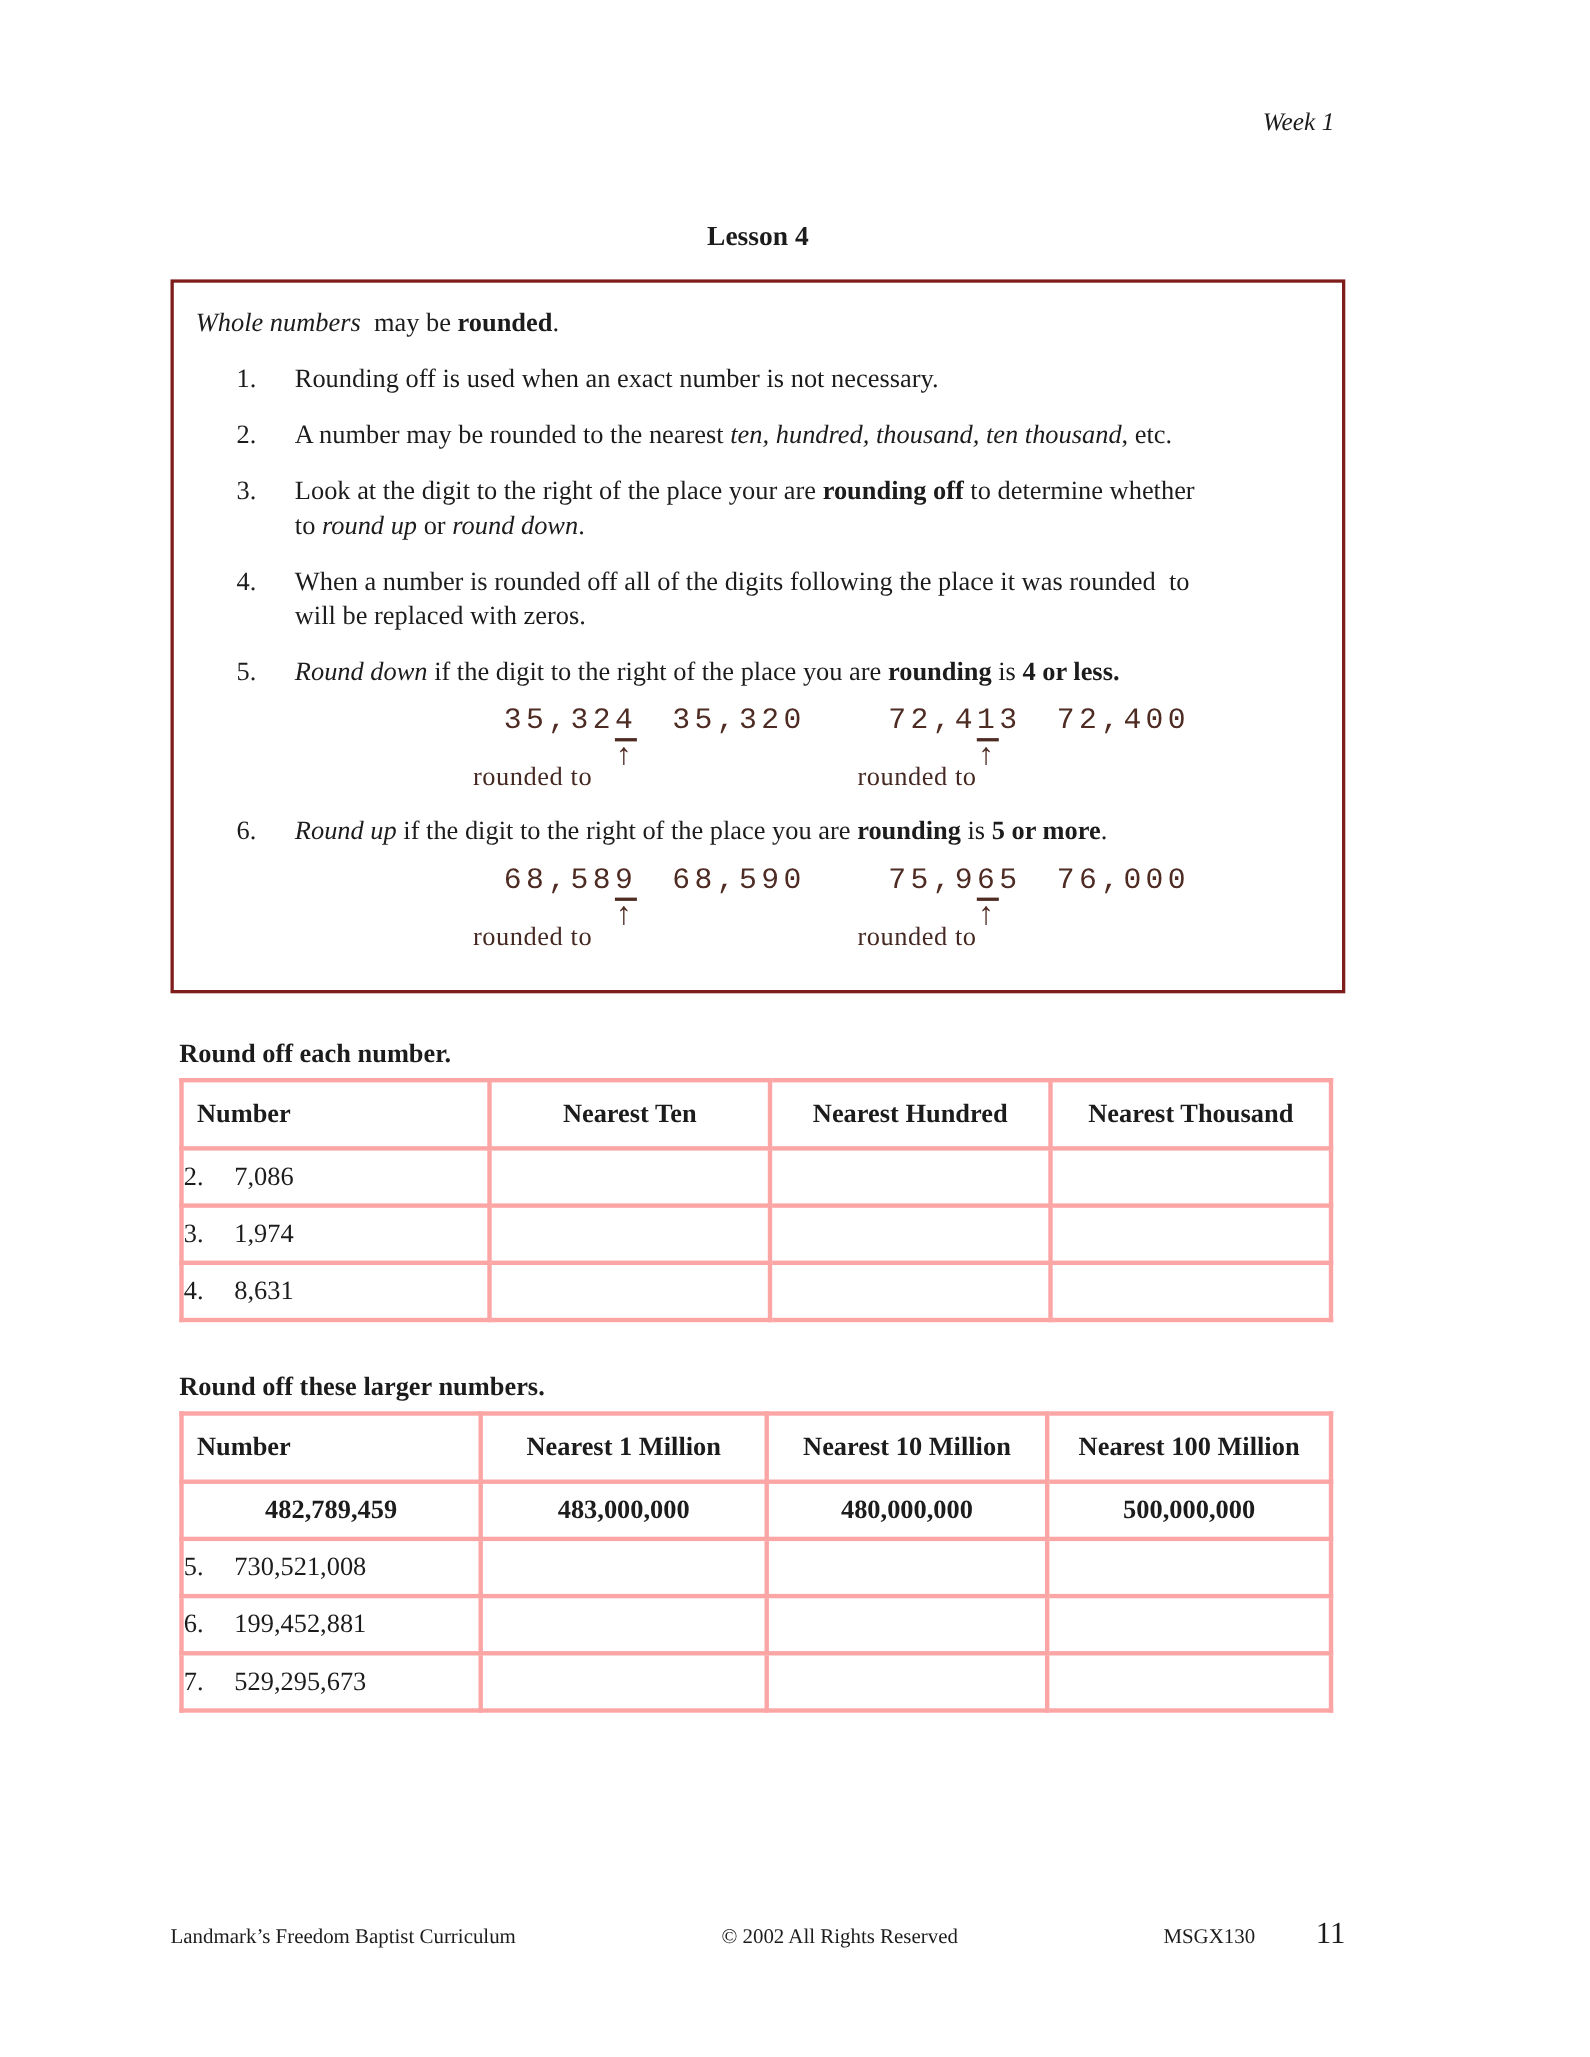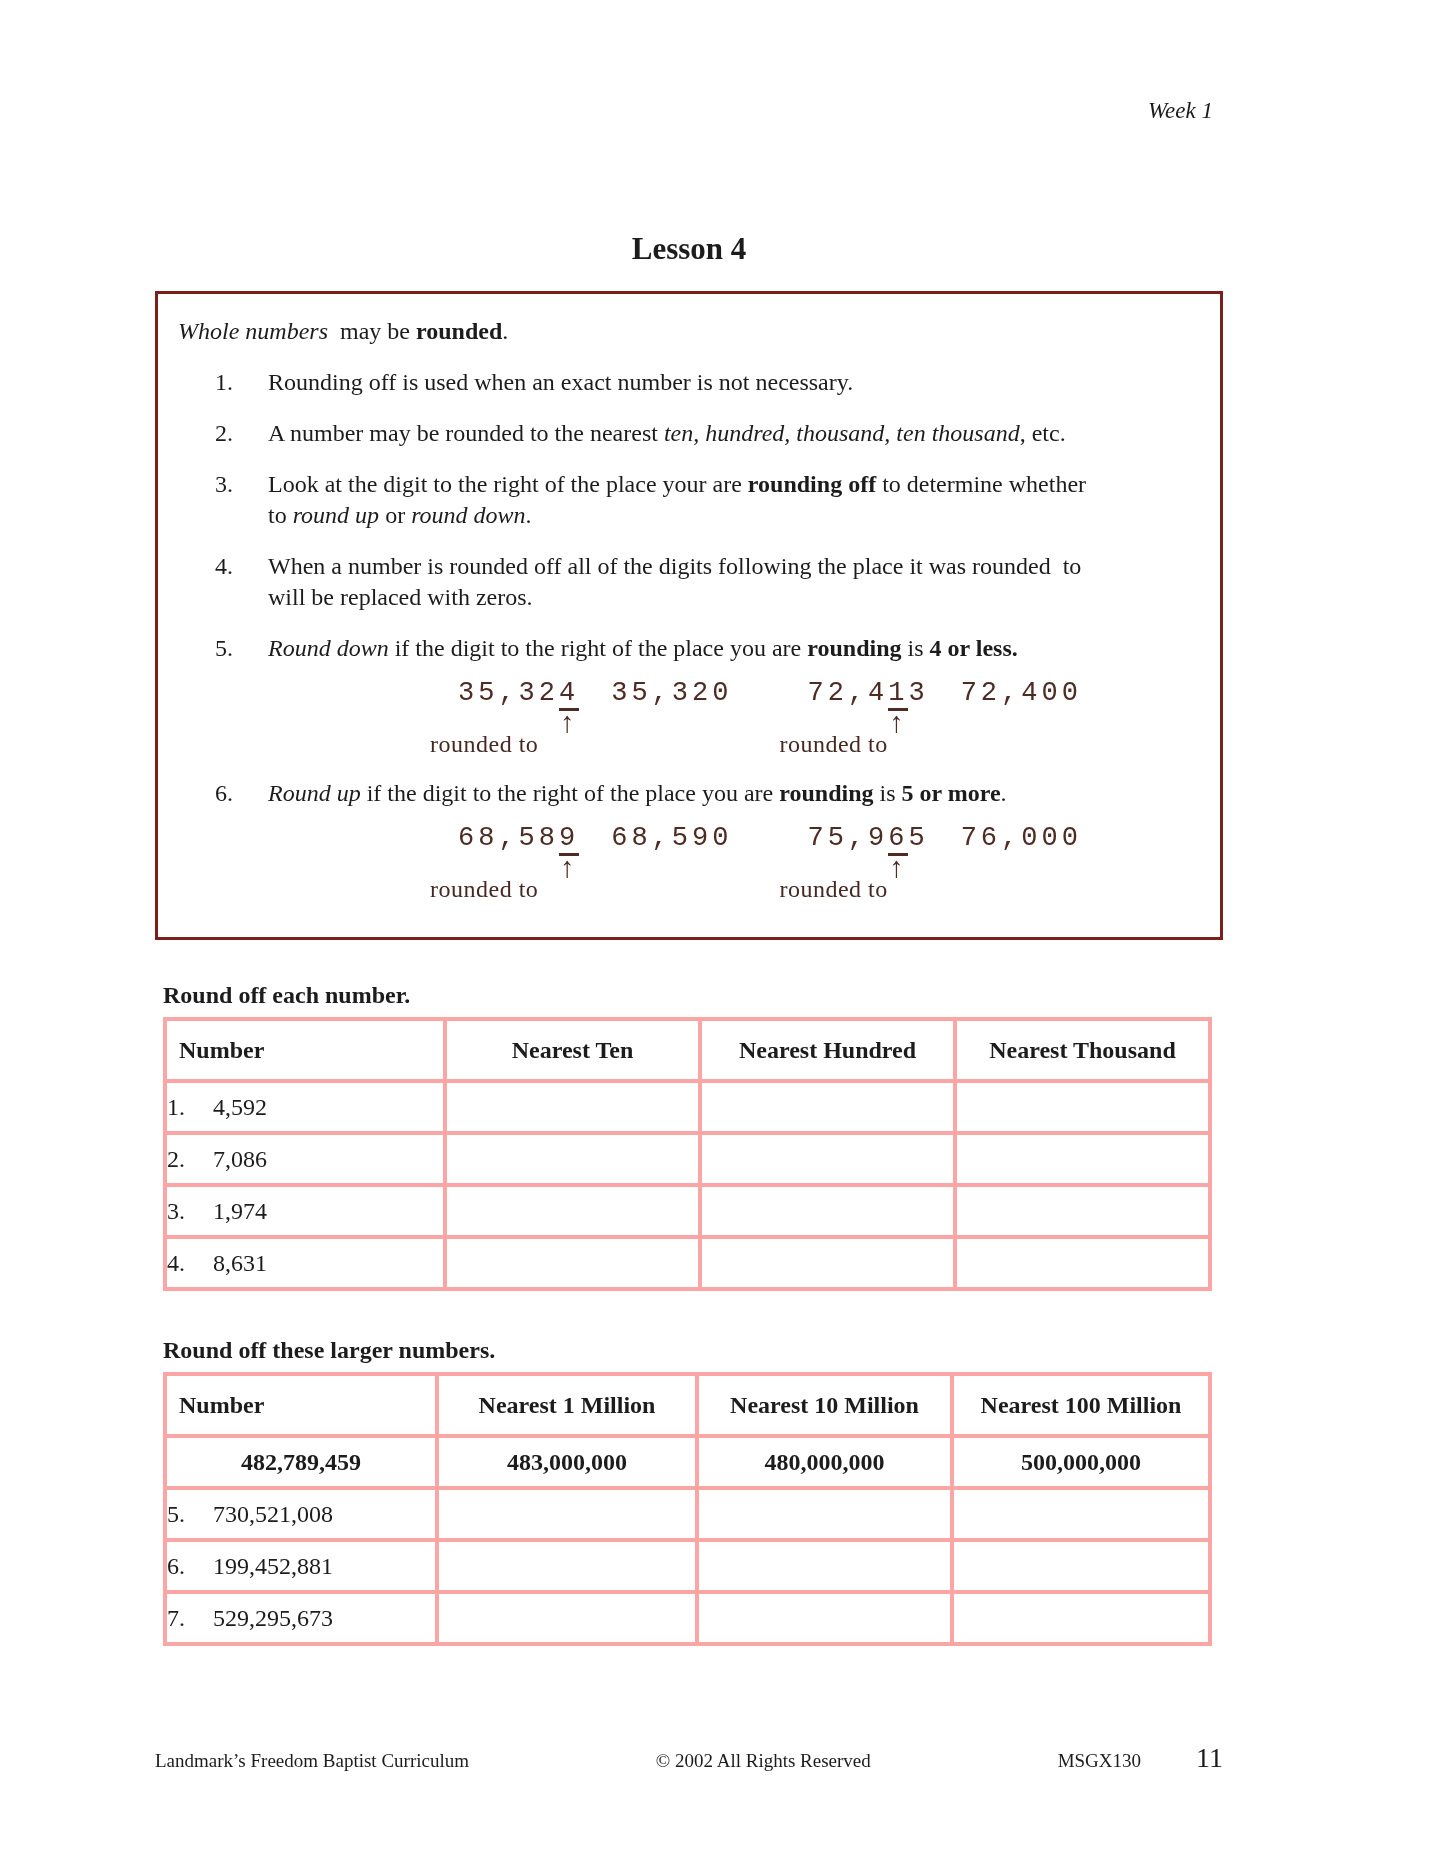--- a/index.html
+++ b/index.html
@@ -13,24 +13,24 @@
   .content{padding:0 222px 0 155px;}
 
   .week{
     padding-top:98px;
     text-align:right;
     font-style:italic;
     font-size:23px;
     padding-right:10px;
   }
   .lesson{
-    margin-top:107px;
+    margin-top:78px;
     text-align:center;
     font-weight:700;
-    font-size:31px;
+    font-size:25px;
   }
 
   .rules-box{
     margin-top:24px;
     border:3px solid #7f1d1d;
     padding:22px 12px 26px 20px;
   }
   .intro{font-size:24px;line-height:31px;white-space:pre-wrap;}
   .rule-item{display:flex;margin-top:20px;font-size:24px;line-height:31px;}
   .rule-num{width:53px;margin-left:37px;flex:0 0 auto;}
@@ -192,26 +192,20 @@
   <thead>
         <tr>
           <th class="col-num">Number</th>
           <th>Nearest Ten</th>
           <th>Nearest Hundred</th>
           <th>Nearest Thousand</th>
         </tr>
       </thead>
       <tbody>
         <tr>
-          <td class="number-cell"><span class="row-index">1.</span><span class="row-value">4,592</span></td>
-          <td></td>
-          <td></td>
-          <td></td>
-        </tr>
-        <tr>
           <td class="number-cell"><span class="row-index">2.</span><span class="row-value">7,086</span></td>
           <td></td>
           <td></td>
           <td></td>
         </tr>
         <tr>
           <td class="number-cell"><span class="row-index">3.</span><span class="row-value">1,974</span></td>
           <td></td>
           <td></td>
           <td></td>

